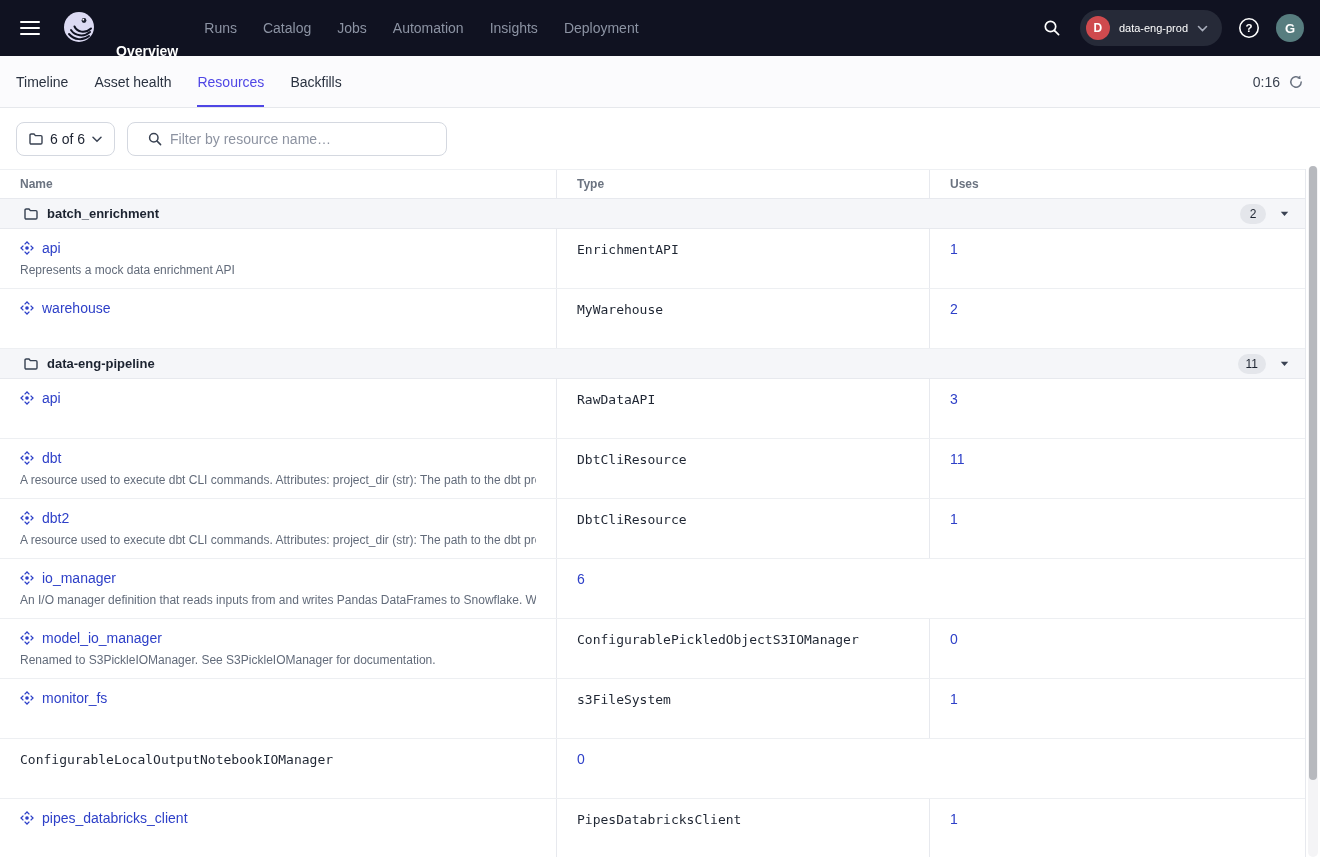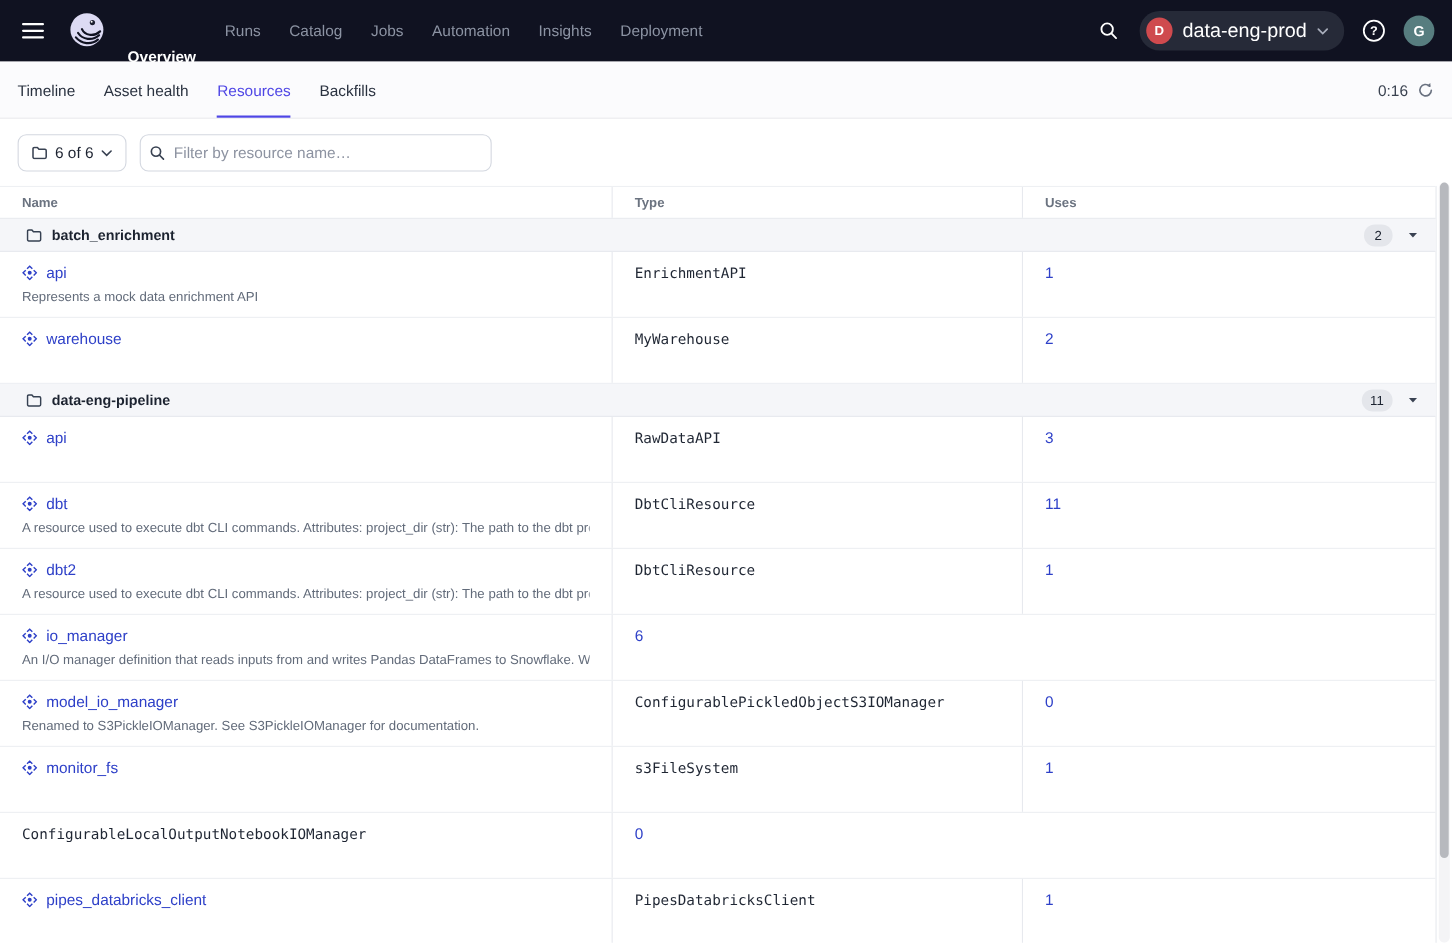--- a/index.html
+++ b/index.html
@@ -12,38 +12,38 @@
   .hamburger { width:20px; height:14px; display:flex; flex-direction:column; justify-content:space-between; cursor:pointer; margin-left:4px; }
   .hamburger span { display:block; height:2px; background:#fff; border-radius:1px; }
   .logo-wrap { margin:0 18px 0 20px; display:flex; align-items:center; }
   .nav-items { display:flex; align-items:center; gap:26px; }
   .nav-item { color:#8c93a3; font-size:14px; cursor:pointer; }
   .nav-item.active { color:#fff; font-weight:600;margin-top:45px; }
   .topnav-right { margin-left:auto; display:flex; align-items:center; gap:14px; }
   .search-btn { width:28px; height:28px; display:flex; align-items:center; justify-content:center; cursor:pointer; }
   .deploy-pill { height:36px; background:#262a38; border-radius:18px; display:flex; align-items:center; gap:9px; padding:0 14px 0 6px; cursor:pointer; }
   .deploy-badge { width:24px; height:24px; border-radius:50%; background:#cf4a4e; color:#fff; font-size:12px; font-weight:700; display:flex; align-items:center; justify-content:center; }
-  .deploy-name { color:#fff; font-size:18px; }
+  .deploy-name { color:#fff; font-size:11px; }
   .help-btn { width:26px; height:26px; display:flex; align-items:center; justify-content:center; cursor:pointer; }
   .avatar { width:28px; height:28px; border-radius:50%; background:#577d7f; color:#fff; font-size:13px; font-weight:600; display:flex; align-items:center; justify-content:center; cursor:pointer; }
 
   
   .tabbar { height:52px; background:#fbfbfd; border-bottom:1px solid #e6e8ec; display:flex; align-items:center; padding:0 16px; }
   .tabs { display:flex; gap:26px; height:100%; }
   .tab { display:flex; align-items:center; height:100%; font-size:14px; color:#2a3240; font-weight:500; cursor:pointer; position:relative; }
   .tab.active { color:#4f46e5; }
   .tab.active::after { content:""; position:absolute; left:0; right:0; bottom:0; height:2px; background:#4f46e5; }
   .tabbar-right { margin-left:auto; display:flex; align-items:center; gap:8px; }
   .timer { font-size:14px; color:#3a4250; }
   .refresh-btn { display:flex; align-items:center; cursor:pointer; }
 
   
   .filterbar { display:flex; align-items:center; gap:12px; padding:14px 16px 13px 16px; background:#fff; }
   .count-btn { height:34px; display:flex; align-items:center; gap:7px; padding:0 12px; border:1px solid #d4d8e0; border-radius:8px; background:#fff; font-size:14px; color:#1c2230; cursor:pointer; }
-  .search-input { height:34px; width:320px; display:flex; align-items:center; gap:8px; padding:0 8px; border:1px solid #d4d8e0; border-radius:8px; background:#fff; }
+  .search-input { height:34px; width:320px; display:flex; align-items:center; gap:8px; padding:0 20px; border:1px solid #d4d8e0; border-radius:8px; background:#fff; }
   .search-input input { border:none; outline:none; flex:1; font-size:14px; color:#1c2230; font-family:"Liberation Sans",sans-serif; background:transparent; }
   .search-input input::placeholder { color:#8d93a1; }
 
   
   .table { width:1306px; border-right:1px solid #e7e9ee; }
   .thead { display:grid; grid-template-columns:557px 373px 375px; height:30px; border-bottom:1px solid #e7e9ee; border-top:1px solid #eef0f3;font-weight:bold; }
   .th { font-size:12px; color:#6b7380; display:flex; align-items:center; padding:0 20px; border-right:1px solid #e7e9ee; }
   .th:last-child { border-right:none; }
   .group-row { height:30px; background:#f5f6f9; border-bottom:1px solid #e7e9ee; display:flex; align-items:center; padding:0 16px 0 24px; cursor:pointer; }
   .group-name { font-size:13px; font-weight:700; color:#1c2330; margin-left:9px; }

